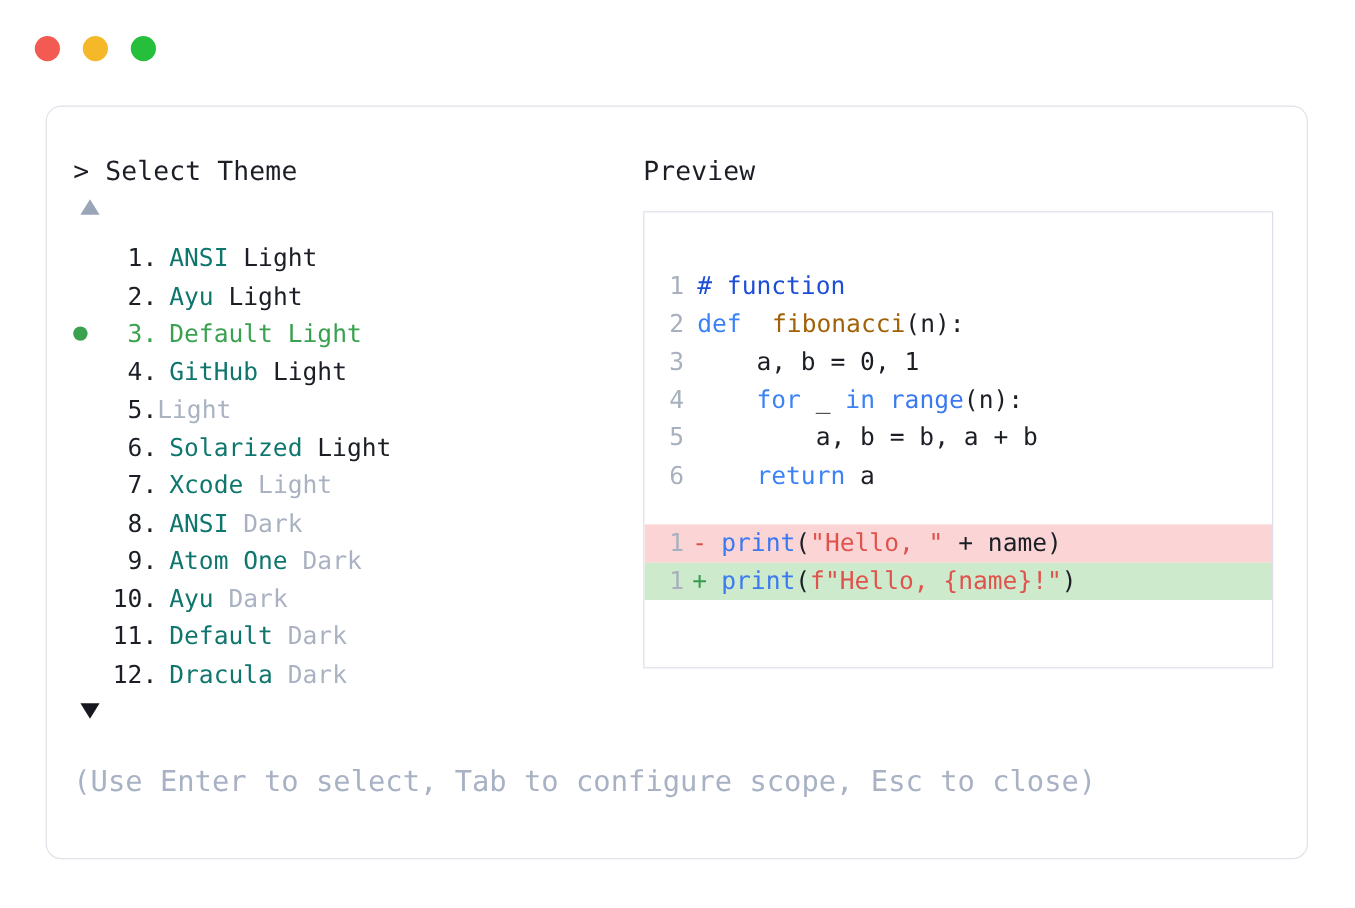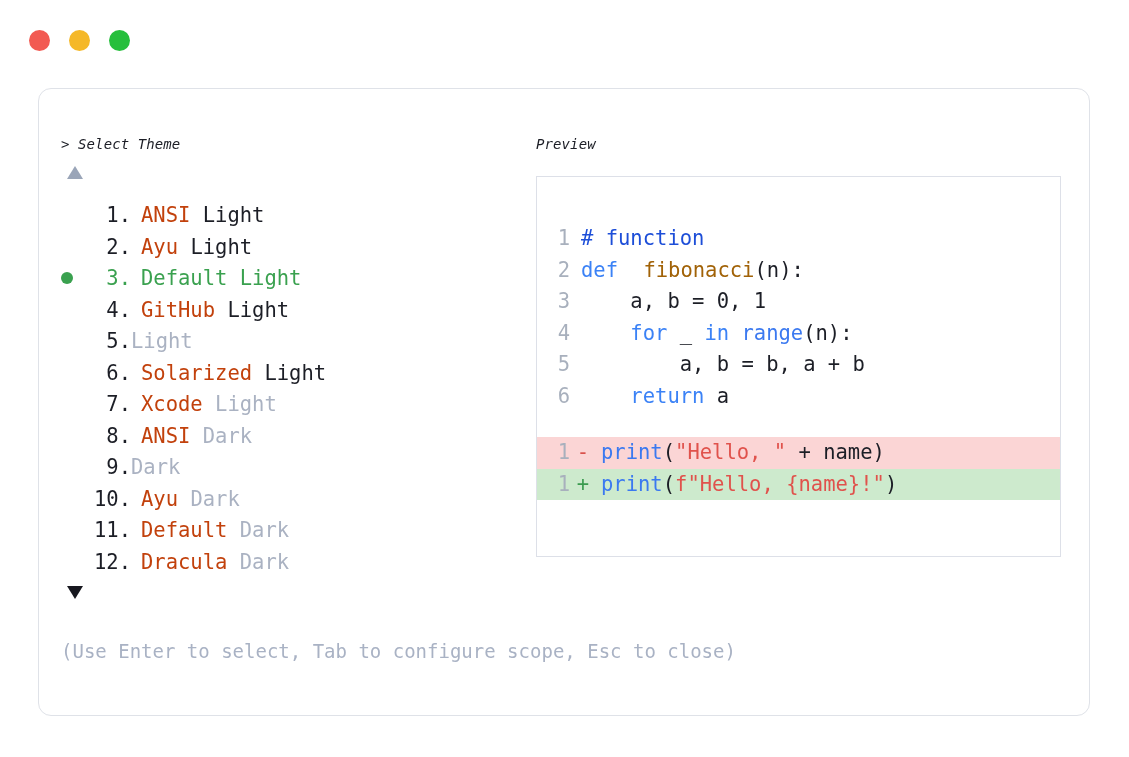--- a/index.html
+++ b/index.html
@@ -69,26 +69,25 @@
     width: 470px;
   }
   .col-right {
     position: absolute;
     left: 497px;
     top: 42px;
     width: 530px;
   }
 
   .section-header {
-    font-size: 14px;
+    font-size: 22px;
     line-height: 26px;
     color: #1c1e26;
     letter-spacing: 0.1px;
     white-space: pre;
-    font-style: italic;
   }
 
   
   .scroll-arrow {
     width: 0;
     height: 0;
     margin-left: 6px;
   }
   .arrow-up {
     border-left: 8.5px solid transparent;
@@ -140,40 +139,40 @@
     top: -1px;
   }
   .num-cell {
     width: 44px;
     flex: 0 0 44px;
     text-align: right;
     color: #1c1e26;
   }
   .name-cell {
     margin-left: 10px;
-    color: #c2410c;
+    color: #0f766e;
   }
   .variant {
     color: #1c1e26;
   }
   .variant.dim {
     color: #aab2c2;
   }
   .theme-row.selected .num-cell,
   .theme-row.selected .name-cell,
   .theme-row.selected .variant {
     color: #3aa14f;
   }
 
   
   .footer-hint {
     position: absolute;
     left: 22px;
     top: 548px;
-    font-size: 19px;
+    font-size: 24px;
     line-height: 28px;
     color: #a9b2c4;
     white-space: pre;
   }
 
   
   .code-card {
     margin-top: 19px;
     width: 525px;
     height: 381px;
@@ -258,21 +257,21 @@
 
         <ul class="theme-list" id="theme-list">
             <li class="theme-row"><span class="bullet-cell"></span><span class="num-cell">1.</span><span class="name-cell">ANSI </span><span class="variant">Light</span></li>
             <li class="theme-row"><span class="bullet-cell"></span><span class="num-cell">2.</span><span class="name-cell">Ayu </span><span class="variant">Light</span></li>
             <li class="theme-row selected"><span class="bullet-cell"><span class="bullet"></span></span><span class="num-cell">3.</span><span class="name-cell">Default </span><span class="variant">Light</span></li>
             <li class="theme-row"><span class="bullet-cell"></span><span class="num-cell">4.</span><span class="name-cell">GitHub </span><span class="variant">Light</span></li>
             <li class="theme-row"><span class="bullet-cell"></span><span class="num-cell">5.</span><span class="variant dim">Light</span></li>
             <li class="theme-row"><span class="bullet-cell"></span><span class="num-cell">6.</span><span class="name-cell">Solarized </span><span class="variant">Light</span></li>
             <li class="theme-row"><span class="bullet-cell"></span><span class="num-cell">7.</span><span class="name-cell">Xcode </span><span class="variant dim">Light</span></li>
             <li class="theme-row"><span class="bullet-cell"></span><span class="num-cell">8.</span><span class="name-cell">ANSI </span><span class="variant dim">Dark</span></li>
-            <li class="theme-row"><span class="bullet-cell"></span><span class="num-cell">9.</span><span class="variant dim">Dark</span></li>
+            <li class="theme-row"><span class="bullet-cell"></span><span class="num-cell">9.</span><span class="name-cell">Atom One </span><span class="variant dim">Dark</span></li>
             <li class="theme-row"><span class="bullet-cell"></span><span class="num-cell">10.</span><span class="name-cell">Ayu </span><span class="variant dim">Dark</span></li>
             <li class="theme-row"><span class="bullet-cell"></span><span class="num-cell">11.</span><span class="name-cell">Default </span><span class="variant dim">Dark</span></li>
             <li class="theme-row"><span class="bullet-cell"></span><span class="num-cell">12.</span><span class="name-cell">Dracula </span><span class="variant dim">Dark</span></li>
           </ul>
       </div>
 
       <div class="arrow-down-wrap">
         <div class="scroll-arrow arrow-down"></div>
       </div>
 

